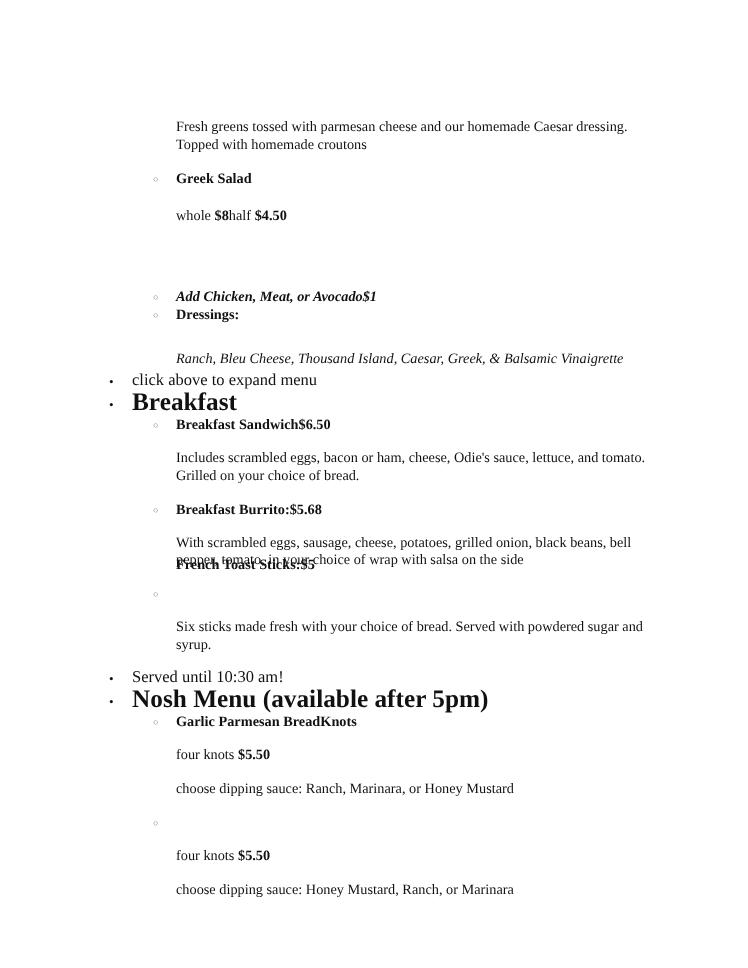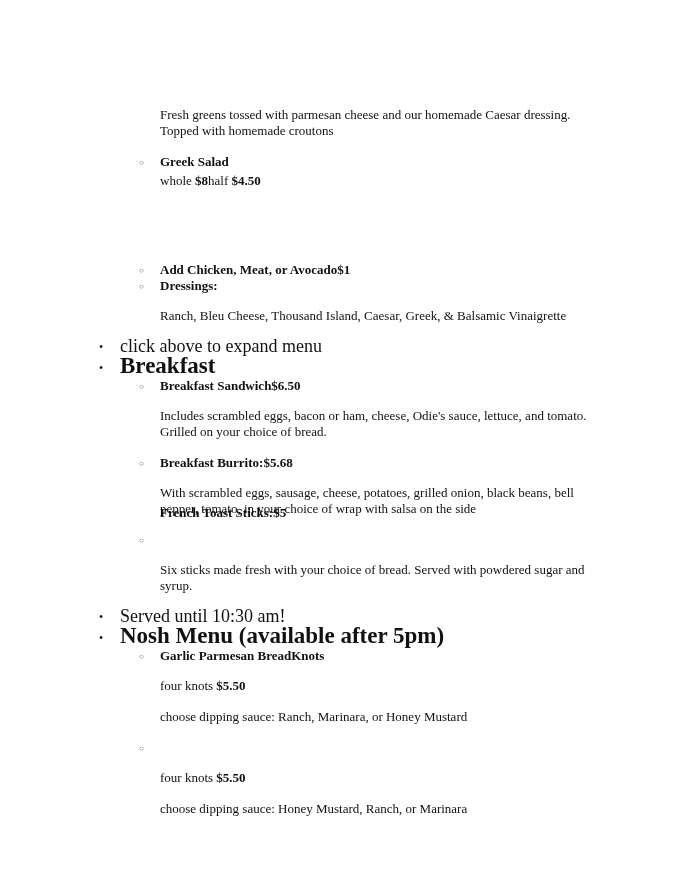--- a/index.html
+++ b/index.html
@@ -48,21 +48,21 @@
     }
     .main-bullet {
       position: absolute;
       left: 99px;
       font-size: 12px;
       line-height: 16px;
     }
     .note {
       position: absolute;
       left: 120px;
-      font-size: 18px;
+      font-size: 15px;
       line-height: 16px;
       white-space: nowrap;
     }
     .heading {
       position: absolute;
       left: 120px;
       font-size: 23px;
       font-weight: bold;
       line-height: 24px;
       white-space: nowrap;
@@ -78,30 +78,30 @@
   </style>
 </head>
 <body>
 
 <div class="page">
 
   <div class="para" style="top:80px;">Fresh greens tossed with parmesan cheese and our homemade Caesar dressing. Topped with homemade croutons</div>
 
   <span class="sub-bullet" style="top:129px;">○</span>
   <div class="sub-title" style="top:127px;">Greek Salad</div>
-  <div class="price-line" style="top:146px;text-align:right;">
+  <div class="price-line" style="top:161px;text-align:right;">
     <span>whole </span><b>$8</b><span>half </span><b>$4.50</b>
   </div>
 
   <span class="sub-bullet" style="top:237px;">○</span>
-  <div class="sub-title" style="top:235px;">Add Chicken, Meat, or Avocado$1</div>
+  <div class="sub-title" style="top:235px;font-style:italic;">Add Chicken, Meat, or Avocado$1</div>
 
   <span class="sub-bullet" style="top:253px;">○</span>
   <div class="sub-title" style="top:251px;">Dressings:</div>
-  <div class="para" style="top:281px;">Ranch, Bleu Cheese, Thousand Island, Caesar, Greek, &amp; Balsamic Vinaigrette</div>
+  <div class="para" style="top:291px;font-style:italic;">Ranch, Bleu Cheese, Thousand Island, Caesar, Greek, &amp; Balsamic Vinaigrette</div>
 
   <span class="main-bullet" style="top:312px;">•</span>
   <div class="note" style="top:311px;">click above to expand menu</div>
 
   <span class="main-bullet" style="top:333px;">•</span>
   <div class="heading" style="top:327px;">Breakfast</div>
 
   <span class="sub-bullet" style="top:353px;">○</span>
   <div class="sub-title" style="top:351px;">Breakfast Sandwich$6.50</div>
   <div class="para" style="top:381px;">Includes scrambled eggs, bacon or ham, cheese, Odie's sauce, lettuce, and tomato. Grilled on your choice of bread.</div>

